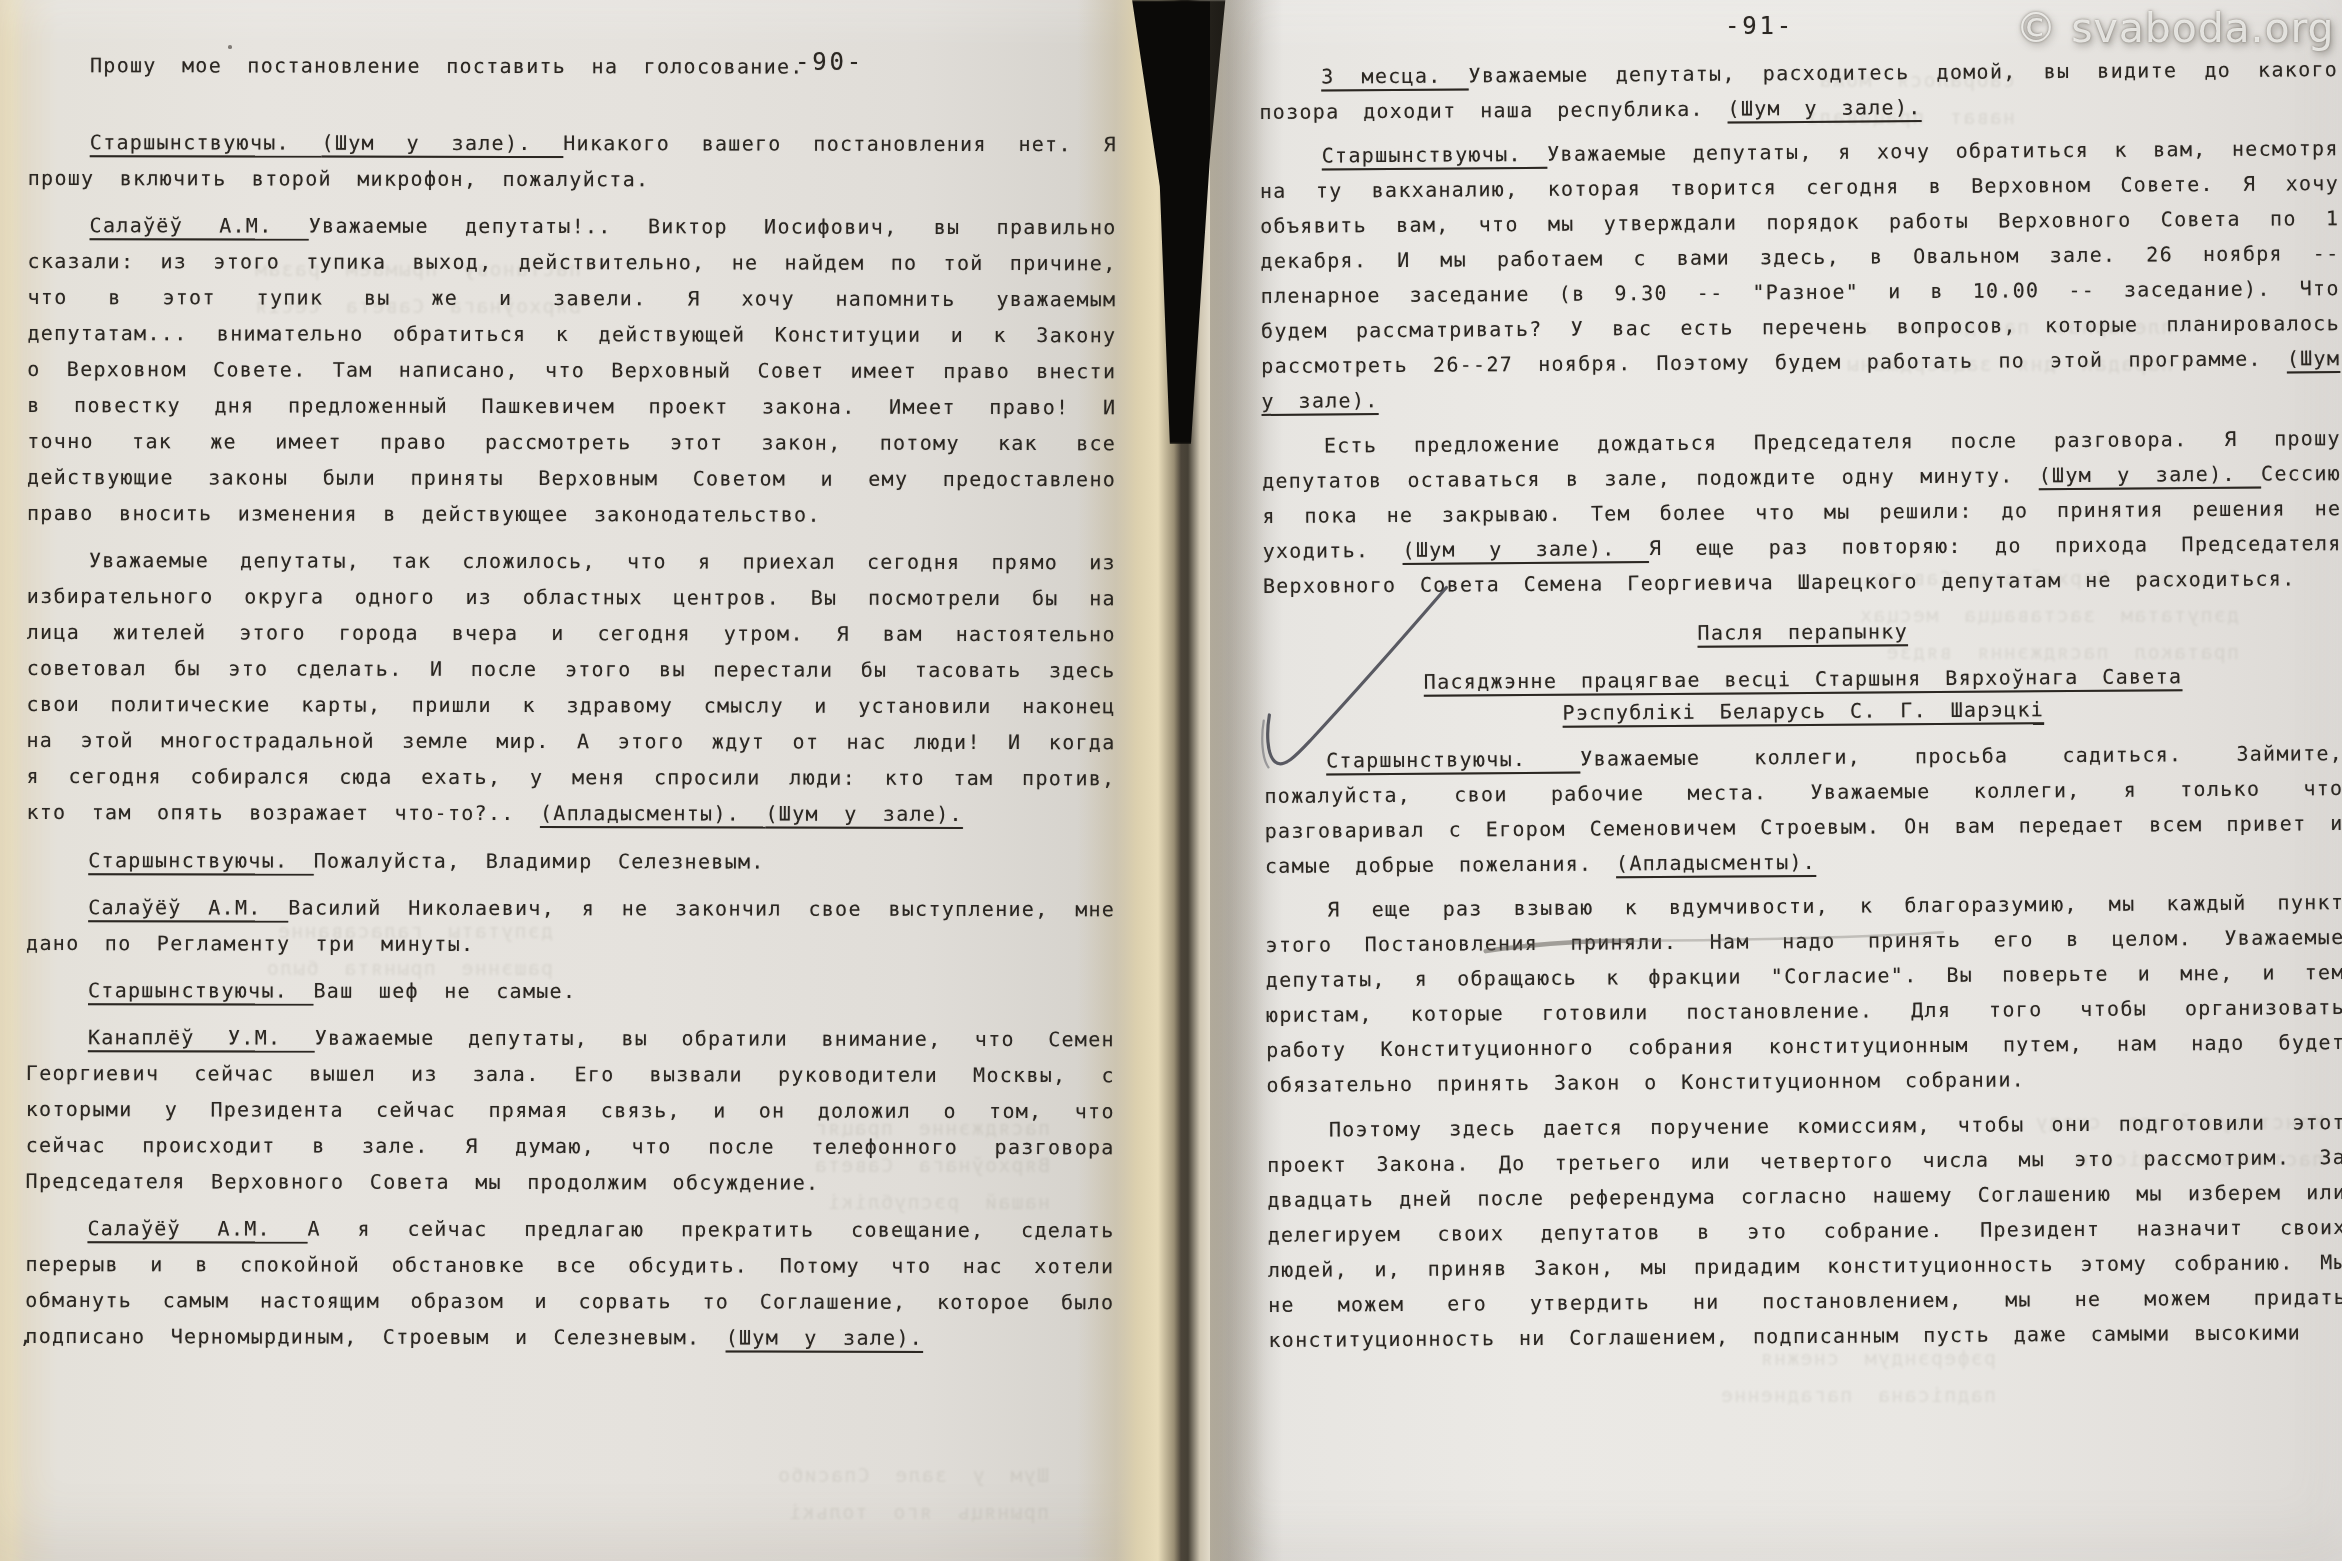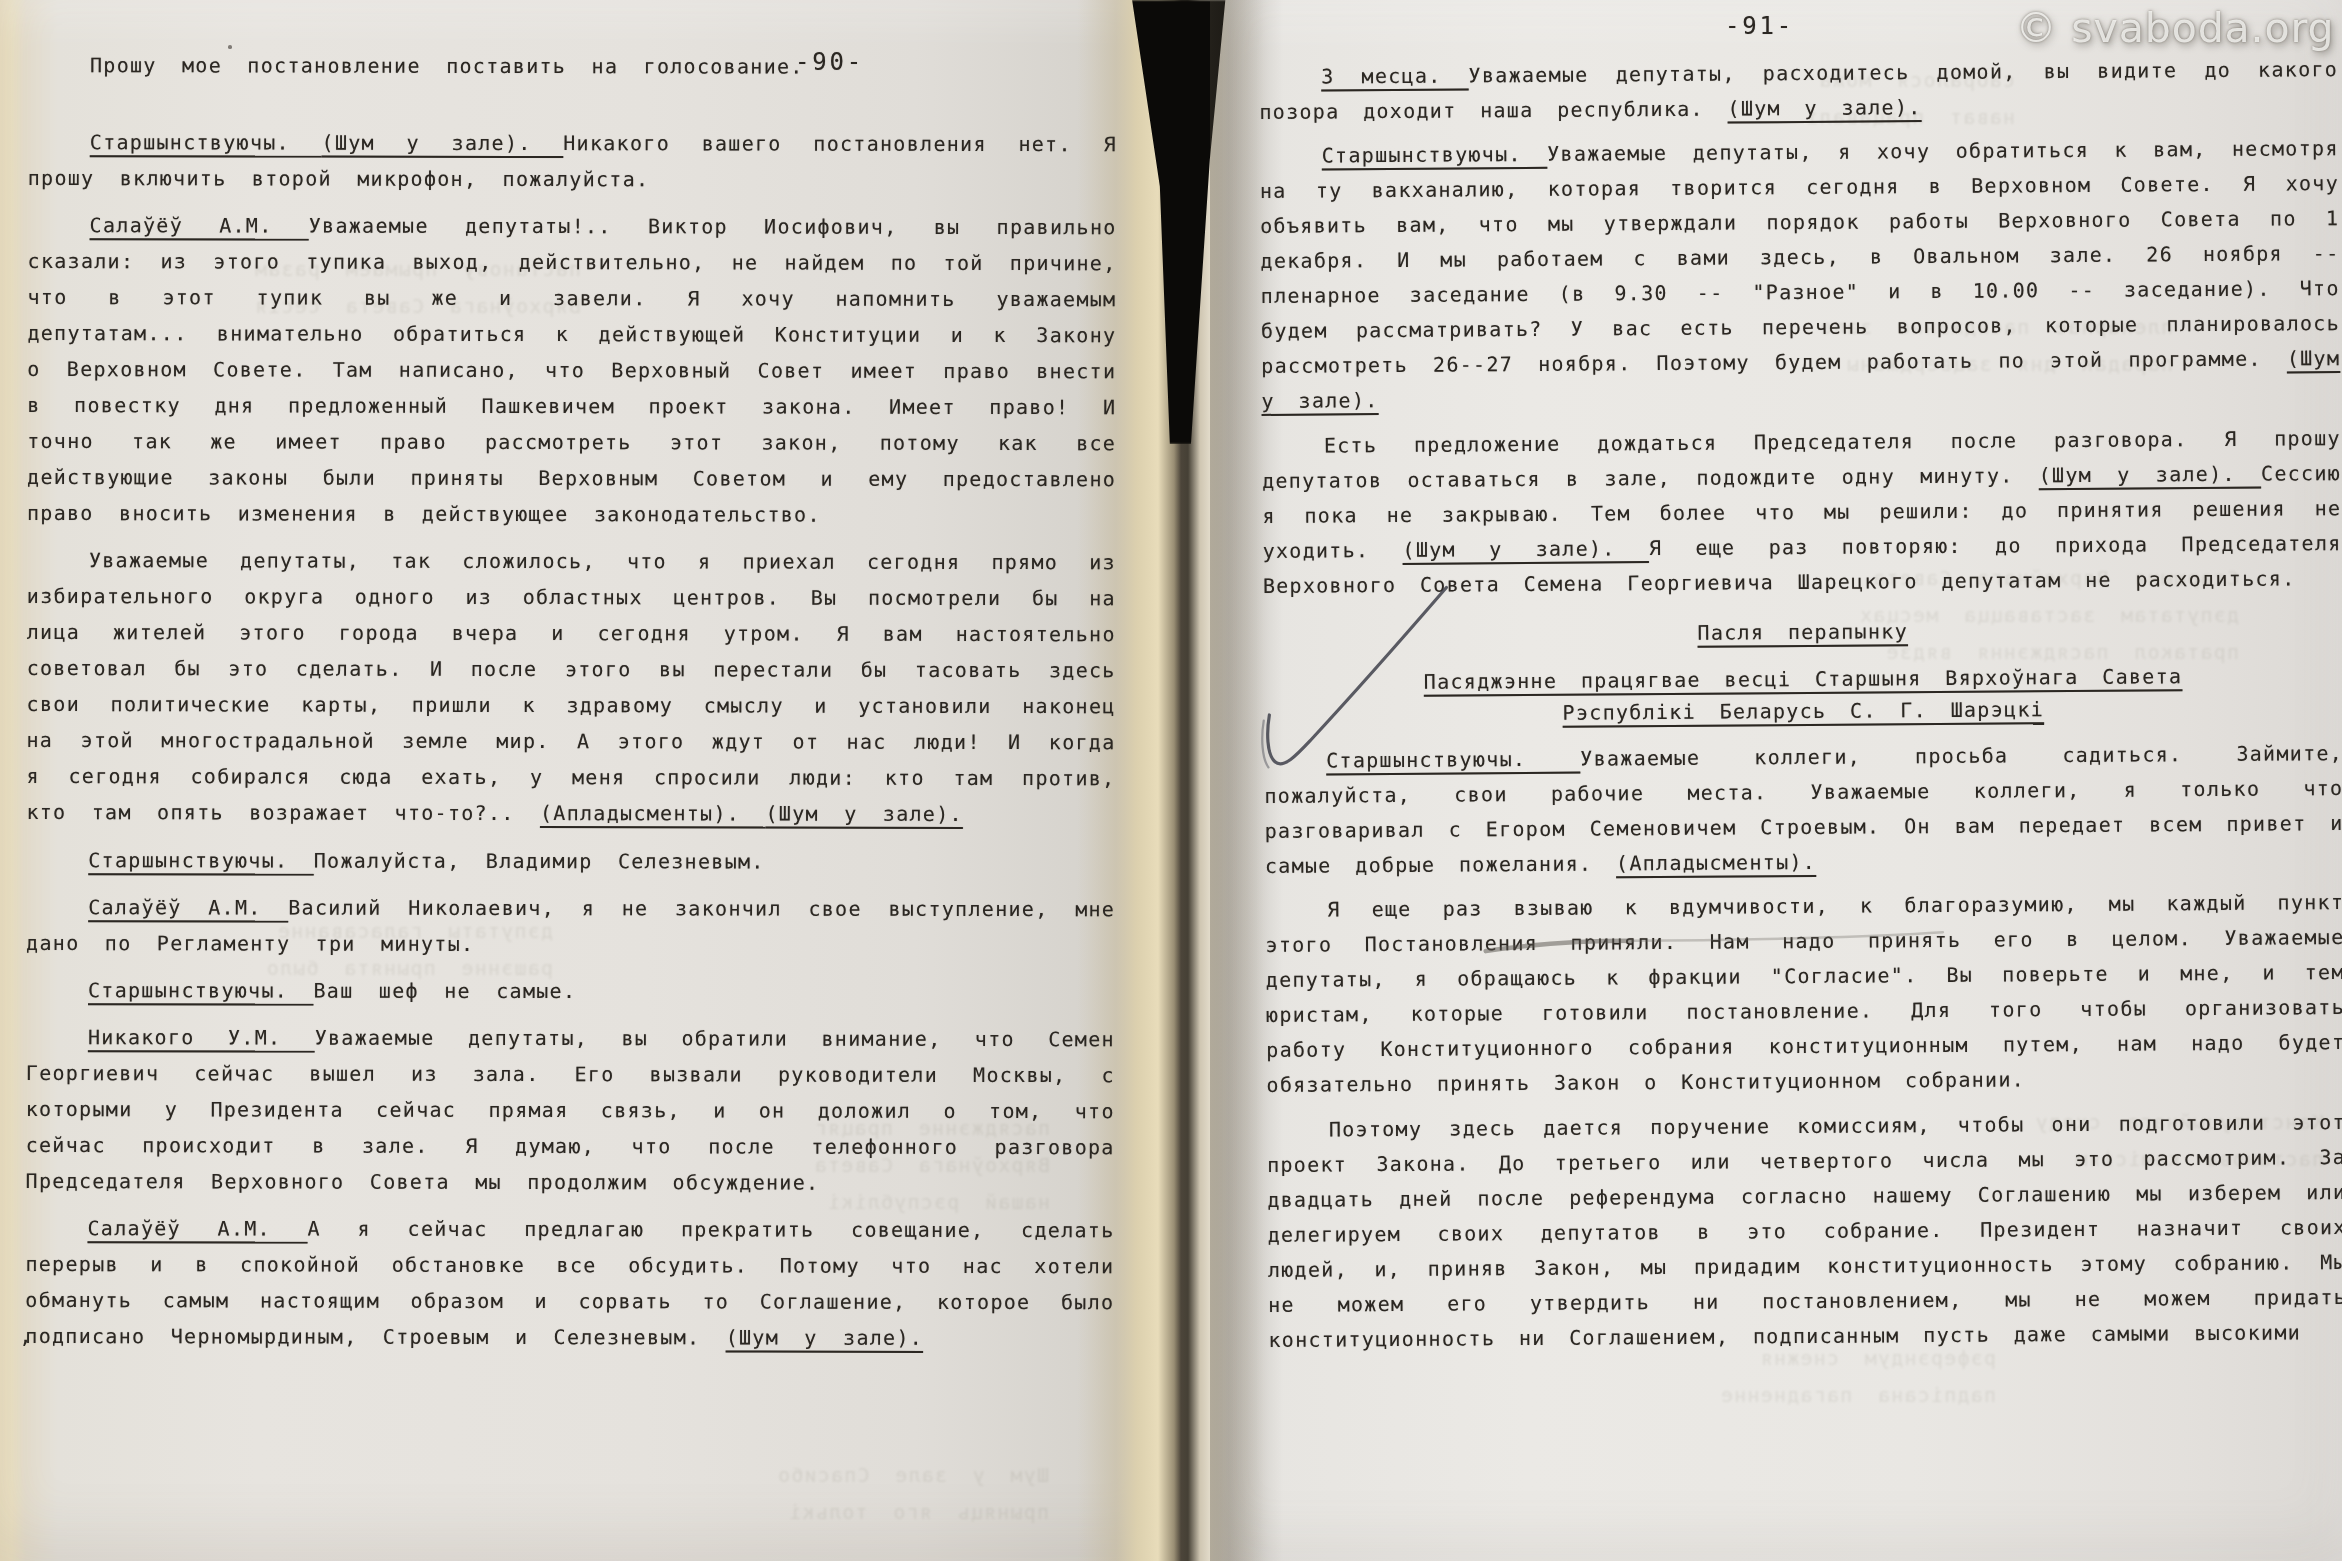--- a/index.html
+++ b/index.html
@@ -116,21 +116,21 @@
 <div class="pagenum" id="pn-right">-91-</div>
 
 <div class="text-col" id="text-left">
     <p class="para big-gap"><span>Прошу мое постановление поставить на голосование.</span></p>
     <p class="para"><span class="u">Старшынствуючы. </span><span class="u">(Шум у зале). </span><span>Никакого вашего постановления нет. Я прошу включить второй микрофон, пожалуйста.</span></p>
     <p class="para"><span class="u">Салаўёў А.М. </span><span>Уважаемые депутаты!.. Виктор Иосифович, вы правильно сказали: из этого тупика выход, действительно, не найдем по той причине, что в этот тупик вы же и завели. Я хочу напомнить уважаемым депутатам... внимательно обратиться к действующей Конституции и к Закону о Верховном Совете. Там написано, что Верховный Совет имеет право внести в повестку дня предложенный Пашкевичем проект закона. Имеет право! И точно так же имеет право рассмотреть этот закон, потому как все действующие законы были приняты Верховным Советом и ему предоставлено право вносить изменения в действующее законодательство.</span></p>
     <p class="para"><span>Уважаемые депутаты, так сложилось, что я приехал сегодня прямо из избирательного округа одного из областных центров. Вы посмотрели бы на лица жителей этого города вчера и сегодня утром. Я вам настоятельно советовал бы это сделать. И после этого вы перестали бы тасовать здесь свои политические карты, пришли к здравому смыслу и установили наконец на этой многострадальной земле мир. А этого ждут от нас люди! И когда я сегодня собирался сюда ехать, у меня спросили люди: кто там против, кто там опять возражает что-то?.. </span><span class="u">(Апладысменты). </span><span class="u">(Шум у зале). </span></p>
     <p class="para"><span class="u">Старшынствуючы. </span><span>Пожалуйста, Владимир Селезневым.</span></p>
     <p class="para"><span class="u">Салаўёў А.М. </span><span>Василий Николаевич, я не закончил свое выступление, мне дано по Регламенту три минуты.</span></p>
     <p class="para"><span class="u">Старшынствуючы. </span><span>Ваш шеф не самые.</span></p>
-    <p class="para"><span class="u">Никакого У.М. </span><span>Уважаемые депутаты, вы обратили внимание, что Семен Георгиевич сейчас вышел из зала. Его вызвали руководители Москвы, с которыми у Президента сейчас прямая связь, и он доложил о том, что сейчас происходит в зале. Я думаю, что после телефонного разговора Председателя Верховного Совета мы продолжим обсуждение.</span></p>
+    <p class="para"><span class="u">Канаплёў У.М. </span><span>Уважаемые депутаты, вы обратили внимание, что Семен Георгиевич сейчас вышел из зала. Его вызвали руководители Москвы, с которыми у Президента сейчас прямая связь, и он доложил о том, что сейчас происходит в зале. Я думаю, что после телефонного разговора Председателя Верховного Совета мы продолжим обсуждение.</span></p>
     <p class="para"><span class="u">Салаўёў А.М. </span><span>А я сейчас предлагаю прекратить совещание, сделать перерыв и в спокойной обстановке все обсудить. Потому что нас хотели обмануть самым настоящим образом и сорвать то Соглашение, которое было подписано Черномырдиным, Строевым и Селезневым. </span><span class="u">(Шум у зале).</span></p>
   </div>
 <div class="text-col" id="text-right">
     <p class="para"><span class="u">З месца. </span><span>Уважаемые депутаты, расходитесь домой, вы видите до какого позора доходит наша республика. </span><span class="u">(Шум у зале).</span></p>
     <p class="para"><span class="u">Старшынствуючы. </span><span>Уважаемые депутаты, я хочу обратиться к вам, несмотря на ту вакханалию, которая творится сегодня в Верховном Совете. Я хочу объявить вам, что мы утверждали порядок работы Верховного Совета по 1 декабря. И мы работаем с вами здесь, в Овальном зале. 26 ноября -- пленарное заседание (в 9.30 -- "Разное" и в 10.00 -- заседание). Что будем рассматривать? У вас есть перечень вопросов, которые планировалось рассмотреть 26--27 ноября. Поэтому будем работать по этой программе. </span><span class="u">(Шум у зале).</span></p>
     <p class="para"><span>Есть предложение дождаться Председателя после разговора. Я прошу депутатов оставаться в зале, подождите одну минуту. </span><span class="u">(Шум у зале). </span><span>Сессию я пока не закрываю. Тем более что мы решили: до принятия решения не уходить. </span><span class="u">(Шум у зале). </span><span>Я еще раз повторяю: до прихода Председателя Верховного Совета Семена Георгиевича Шарецкого депутатам не расходиться.</span></p>
     <div class="heading">
       <div class="hline"><span class="u">Пасля перапынку</span></div>
     </div>
     <div class="heading h2">

